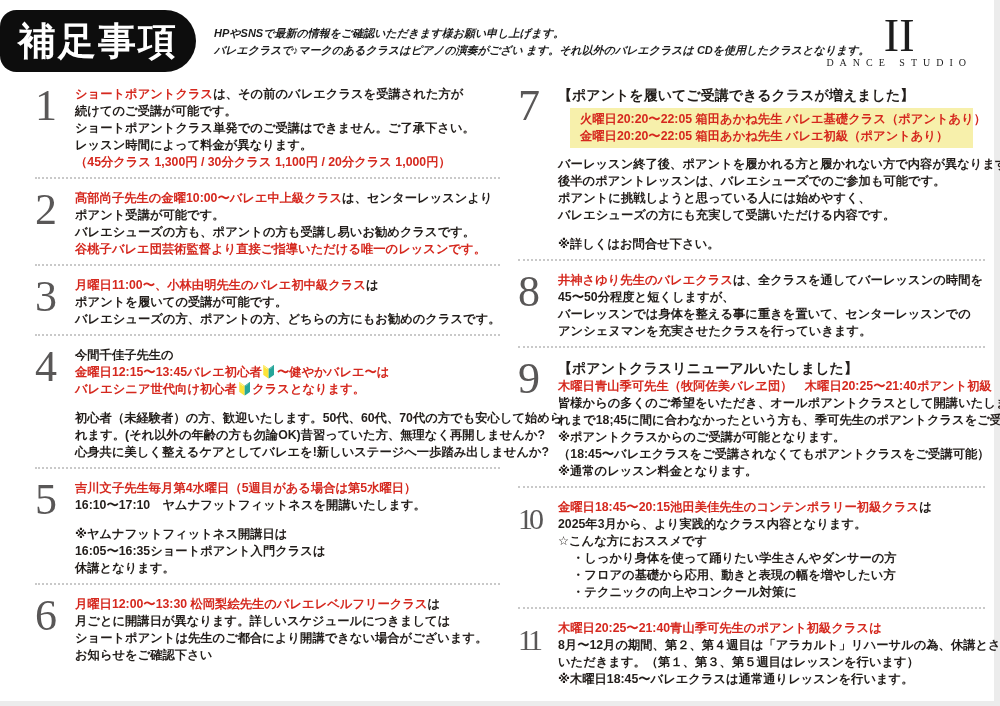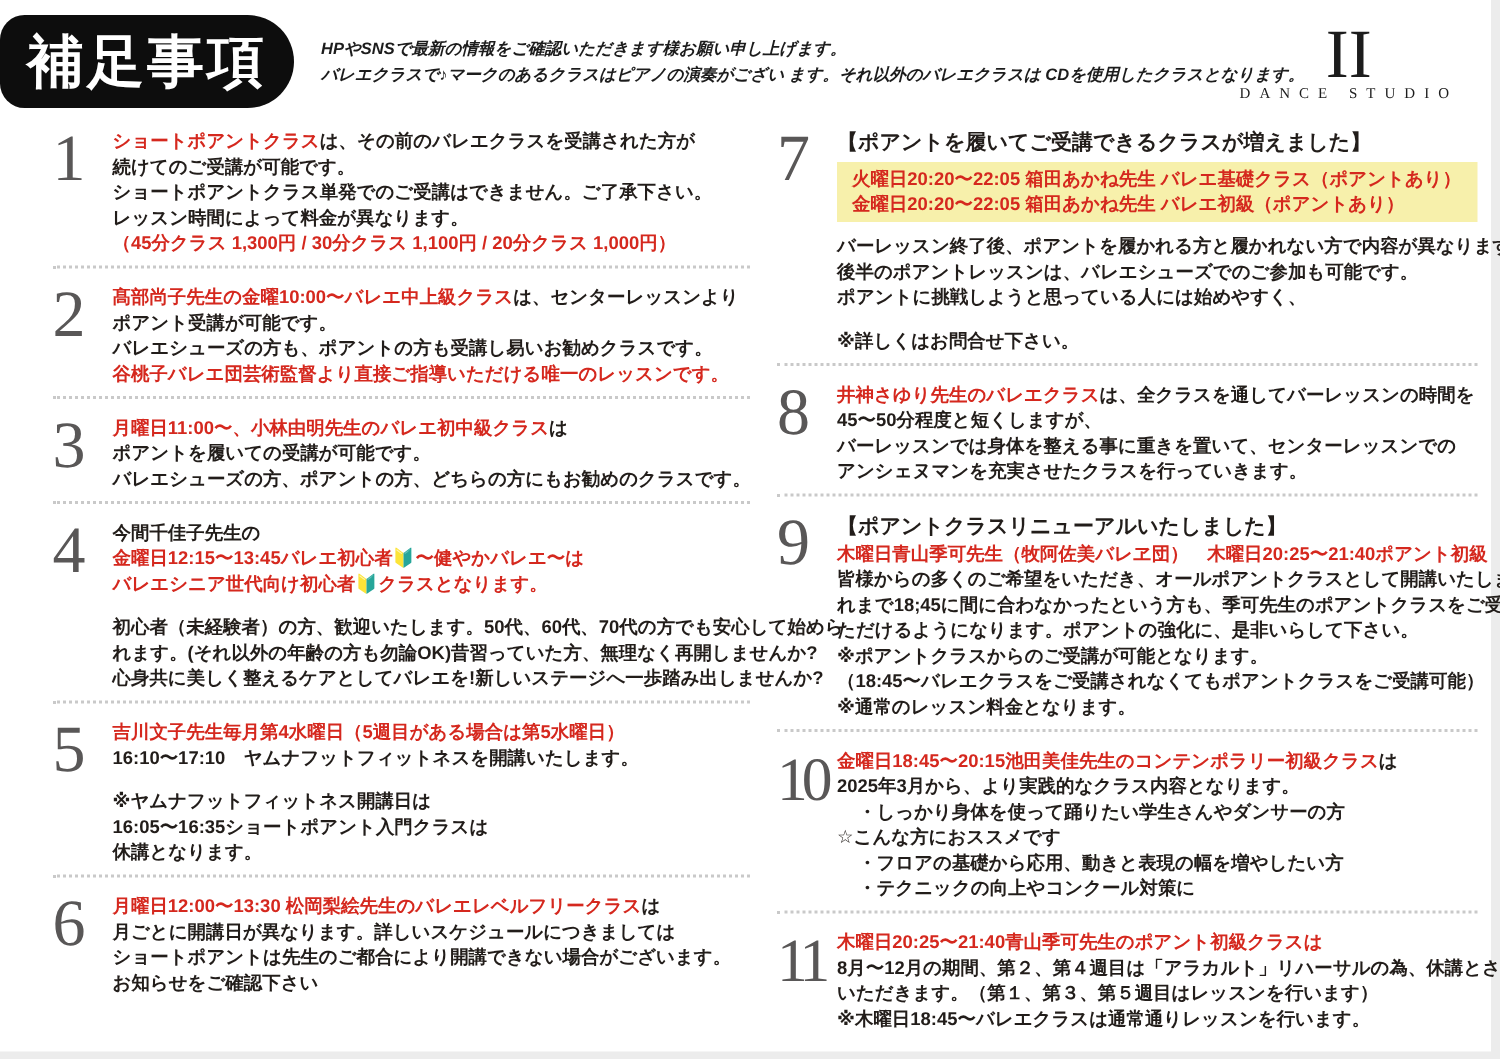--- a/index.html
+++ b/index.html
@@ -18,29 +18,29 @@
   .logo-bar{font-size:46px;line-height:40px;font-weight:400;}
   .logo-core{font-size:27px;letter-spacing:1px;font-weight:500;padding:0 2px;}
   .logo-sub{font-family:"Liberation Serif","DejaVu Serif",serif;font-size:10px;letter-spacing:6px;margin-top:1px;text-align:center;}
   
   .columns{position:absolute;left:35px;top:85px;width:950px;display:flex;}
   .col{width:465px;}
   #col-right{margin-left:18px;width:467px;}
   .item{display:flex;align-items:flex-start;}
   .num{flex:none;width:40px;font-family:"Liberation Serif","DejaVu Serif",serif;
        color:var(--numgray,#595757);font-size:44px;line-height:42px;font-weight:500;}
-  .num.two{letter-spacing:-4px;font-size:41px;}
+  .num.two{letter-spacing:-4px;font-size:30px;}
   .body{flex:1;min-width:0;padding-top:1px;}
   .line{font-size:12.3px;font-weight:700;color:#221d1a;line-height:17px;white-space:nowrap;}
   .line.heading{font-family:"Liberation Serif","DejaVu Serif",serif;font-weight:700;font-size:14px;line-height:19px;}
   .line.blank{height:12px;}
   .line.indent{padding-left:14px;}
   .seg.red{color:var(--red,#d5281e);}
   .seg.plain{color:#221d1a;}
-  .hl{background:var(--yellow,#f7f0ab);padding:3px 10px;margin:3px 0 8px;}
+  .hl{background:var(--yellow,#f7f0ab);padding:3px 10px;margin:3px 12px 8px;}
   .hl .line{color:var(--red,#d5281e);}
   .sep{border-top:2px dotted #c9c9c9;margin:6px 0 10px;}
 </style>
 </head>
 <body>
 
 <div class="page">
   <div class="banner">
     <span class="banner-title">補足事項</span>
   </div>
@@ -127,20 +127,21 @@
           <div class="num">7</div>
           <div class="body">
             <div class="line heading"><span class="seg plain">【ポアントを履いてご受講できるクラスが増えました】</span></div>
             <div class="hl">
               <div class="line">火曜日20:20〜22:05 箱田あかね先生 バレエ基礎クラス（ポアントあり）</div>
               <div class="line">金曜日20:20〜22:05 箱田あかね先生 バレエ初級（ポアントあり）</div>
             </div>
             <div class="line"><span class="seg plain">バーレッスン終了後、ポアントを履かれる方と履かれない方で内容が異なります。</span></div>
             <div class="line"><span class="seg plain">後半のポアントレッスンは、バレエシューズでのご参加も可能です。</span></div>
             <div class="line"><span class="seg plain">ポアントに挑戦しようと思っている人には始めやすく、</span></div>
+            <div class="line"><span class="seg plain">バレエシューズの方にも充実して受講いただける内容です。</span></div>
             <div class="line blank"></div>
             <div class="line"><span class="seg plain">※詳しくはお問合せ下さい。</span></div>
           </div>
         </section>
         <div class="sep"></div>
         <section class="item">
           <div class="num">8</div>
           <div class="body">
             <div class="line"><span class="seg red">井神さゆり先生のバレエクラス</span><span class="seg plain">は、全クラスを通してバーレッスンの時間を</span></div>
             <div class="line"><span class="seg plain">45〜50分程度と短くしますが、</span></div>
@@ -149,34 +150,33 @@
           </div>
         </section>
         <div class="sep"></div>
         <section class="item">
           <div class="num">9</div>
           <div class="body">
             <div class="line heading"><span class="seg plain">【ポアントクラスリニューアルいたしました】</span></div>
             <div class="line"><span class="seg red">木曜日青山季可先生（牧阿佐美バレヱ団）　木曜日20:25〜21:40ポアント初級</span></div>
             <div class="line"><span class="seg plain">皆様からの多くのご希望をいただき、オールポアントクラスとして開講いたします。こ</span></div>
             <div class="line"><span class="seg plain">れまで18;45に間に合わなかったという方も、季可先生のポアントクラスをご受講い</span></div>
-            <div class="line"><span class="seg plain">ただけるようになります。ポアントの強化に、是非いらして下さい。</span></div>
             <div class="line"><span class="seg plain">※ポアントクラスからのご受講が可能となります。</span></div>
             <div class="line"><span class="seg plain">（18:45〜バレエクラスをご受講されなくてもポアントクラスをご受講可能）</span></div>
             <div class="line"><span class="seg plain">※通常のレッスン料金となります。</span></div>
           </div>
         </section>
         <div class="sep"></div>
         <section class="item">
           <div class="num two">10</div>
           <div class="body">
             <div class="line"><span class="seg red">金曜日18:45〜20:15池田美佳先生のコンテンポラリー初級クラス</span><span class="seg plain">は</span></div>
             <div class="line"><span class="seg plain">2025年3月から、より実践的なクラス内容となります。</span></div>
+            <div class="line"><span class="seg plain">☆こんな方におススメです</span></div>
             <div class="line indent"><span class="seg plain">・しっかり身体を使って踊りたい学生さんやダンサーの方</span></div>
-            <div class="line"><span class="seg plain">☆こんな方におススメです</span></div>
             <div class="line indent"><span class="seg plain">・フロアの基礎から応用、動きと表現の幅を増やしたい方</span></div>
             <div class="line indent"><span class="seg plain">・テクニックの向上やコンクール対策に</span></div>
           </div>
         </section>
         <div class="sep"></div>
         <section class="item">
           <div class="num two">11</div>
           <div class="body">
             <div class="line"><span class="seg red">木曜日20:25〜21:40青山季可先生のポアント初級クラスは</span></div>
             <div class="line"><span class="seg plain">8月〜12月の期間、第２、第４週目は「アラカルト」リハーサルの為、休講とさせて</span></div>

